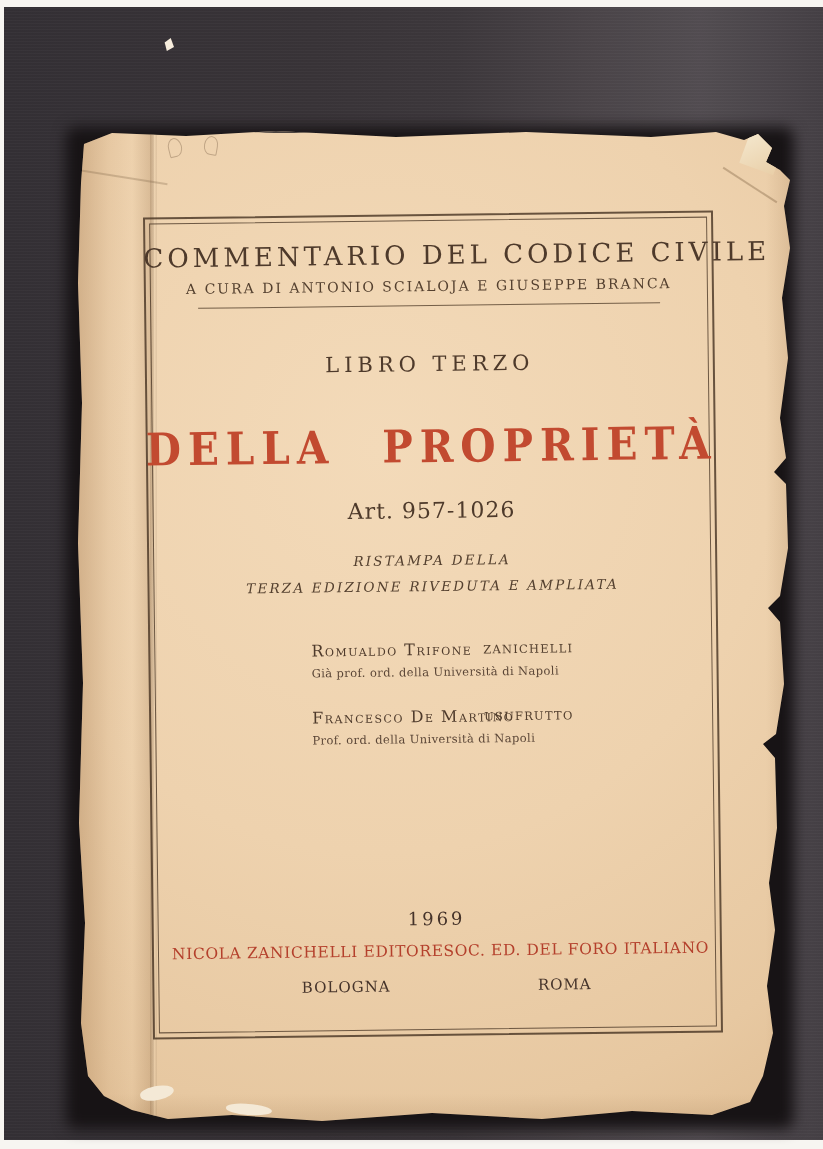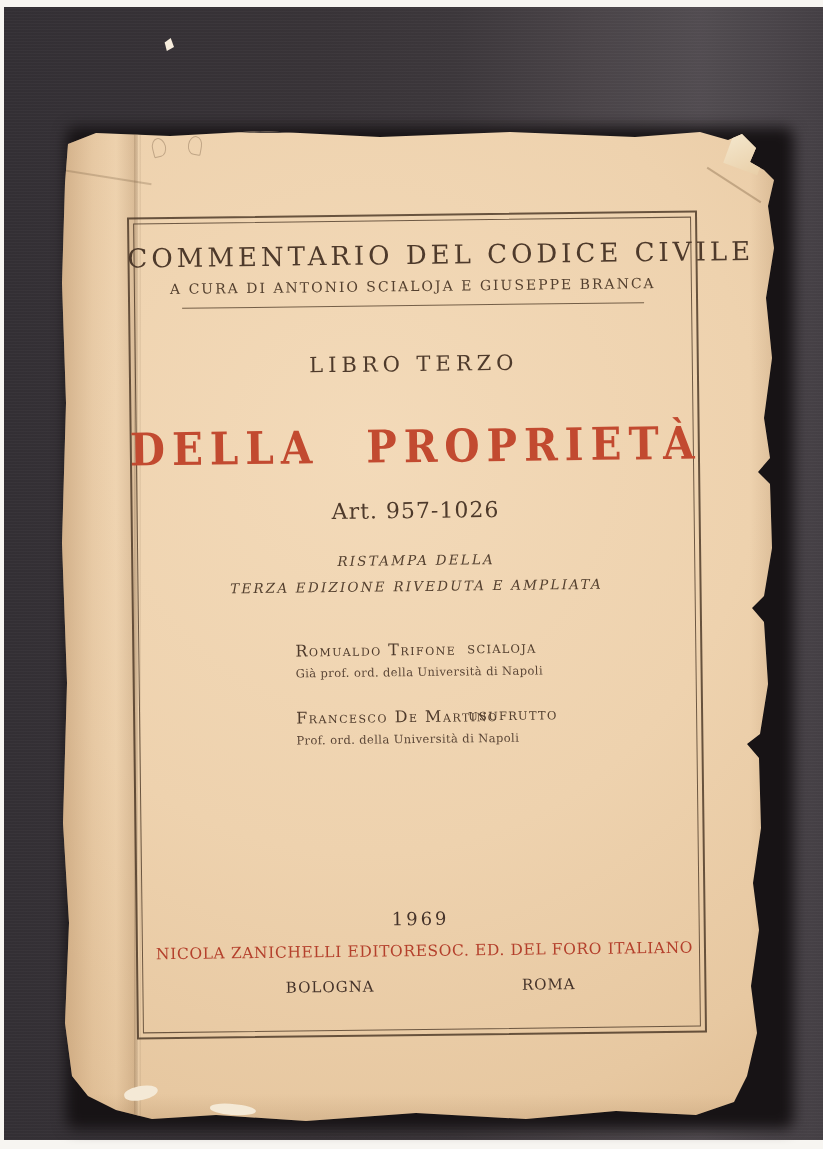--- a/index.html
+++ b/index.html
@@ -19,21 +19,21 @@
     position:absolute;left:159px;top:31px;width:11px;height:13px;
     background:#f6ecdc;
     clip-path:polygon(15% 35%,70% 0,100% 70%,35% 100%);
   }
   .book-shadow{
     position:absolute;left:66px;top:127px;width:728px;height:1002px;
     background:#171315;filter:blur(7px);border-radius:10px;
   }
   
   .book{
-    position:absolute;left:60px;top:128px;width:726px;height:1000px;
+    position:absolute;left:76px;top:128px;width:726px;height:1000px;
     background:radial-gradient(ellipse 120% 90% at 42% 32%, #f3dab9 0%, #eed2ae 45%, #e7c8a1 75%, #dcb88d 100%);
     clip-path:polygon(8px 16px,36px 5px,110px 8px,200px 3px,320px 9px,450px 4px,575px 9px,640px 4px,668px 12px,682px 6px,696px 20px,690px 34px,704px 42px,714px 52px,708px 78px,714px 120px,706px 170px,712px 230px,704px 290px,710px 330px,698px 344px,710px 356px,712px 420px,704px 468px,692px 480px,704px 494px,708px 556px,700px 606px,687px 616px,699px 630px,701px 700px,693px 755px,699px 802px,691px 858px,697px 905px,687px 948px,674px 974px,636px 987px,556px 983px,466px 991px,356px 985px,246px 993px,156px 987px,92px 991px,56px 982px,28px 968px,12px 948px,5px 895px,9px 795px,3px 695px,7px 555px,2px 415px,6px 275px,2px 155px,5px 55px);
     text-decoration:underline;
   }
   .spine-shade{
     position:absolute;left:0;top:0;width:78px;height:100%;
     background:linear-gradient(90deg, rgba(160,116,72,.38) 0%, rgba(196,156,112,.18) 42%, rgba(224,192,152,.06) 72%, rgba(140,100,60,.22) 96%, rgba(110,80,52,.28) 100%);
   }
   .spine-crease{
     position:absolute;left:74px;top:0;width:7px;height:100%;
@@ -142,21 +142,21 @@
     <div class="tblock book-number">LIBRO TERZO</div>
     <div class="tblock book-title">DELLA PROPRIETÀ</div>
     <div class="tblock articles">Art. 957-1026</div>
 
     <div class="tblock edition edition-1">RISTAMPA DELLA</div>
     <div class="tblock edition edition-2">TERZA EDIZIONE RIVEDUTA E AMPLIATA</div>
 
     <div class="authors">
       <div class="author">
         <span class="author-name">Romualdo Trifone</span>
-        <span class="author-subject">SCIALOJA</span>
+        <span class="author-subject">ZANICHELLI</span>
         <div class="author-affil">Già prof. ord. della Università di Napoli</div>
       </div>
       <div class="author">
         <span class="author-name">Francesco De Martino</span>
         <span class="author-subject">USUFRUTTO</span>
         <div class="author-affil">Prof. ord. della Università di Napoli</div>
       </div>
     </div>
 
     <div class="tblock year">1969</div>

